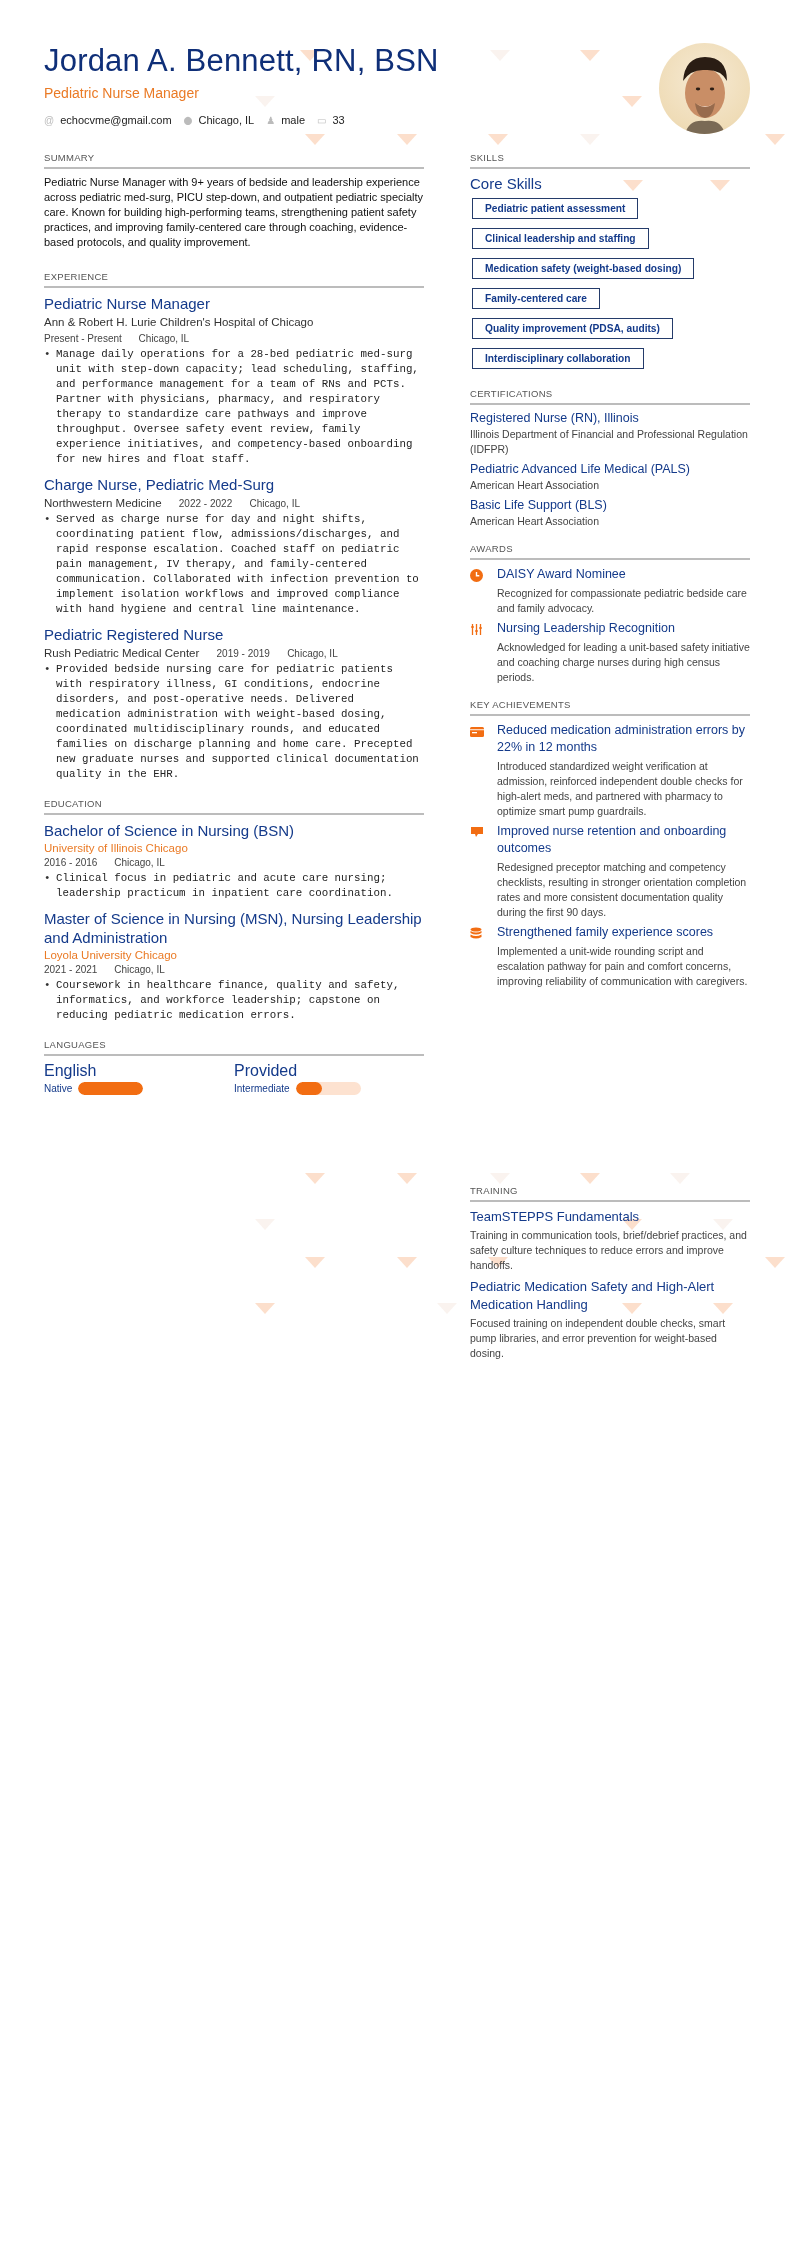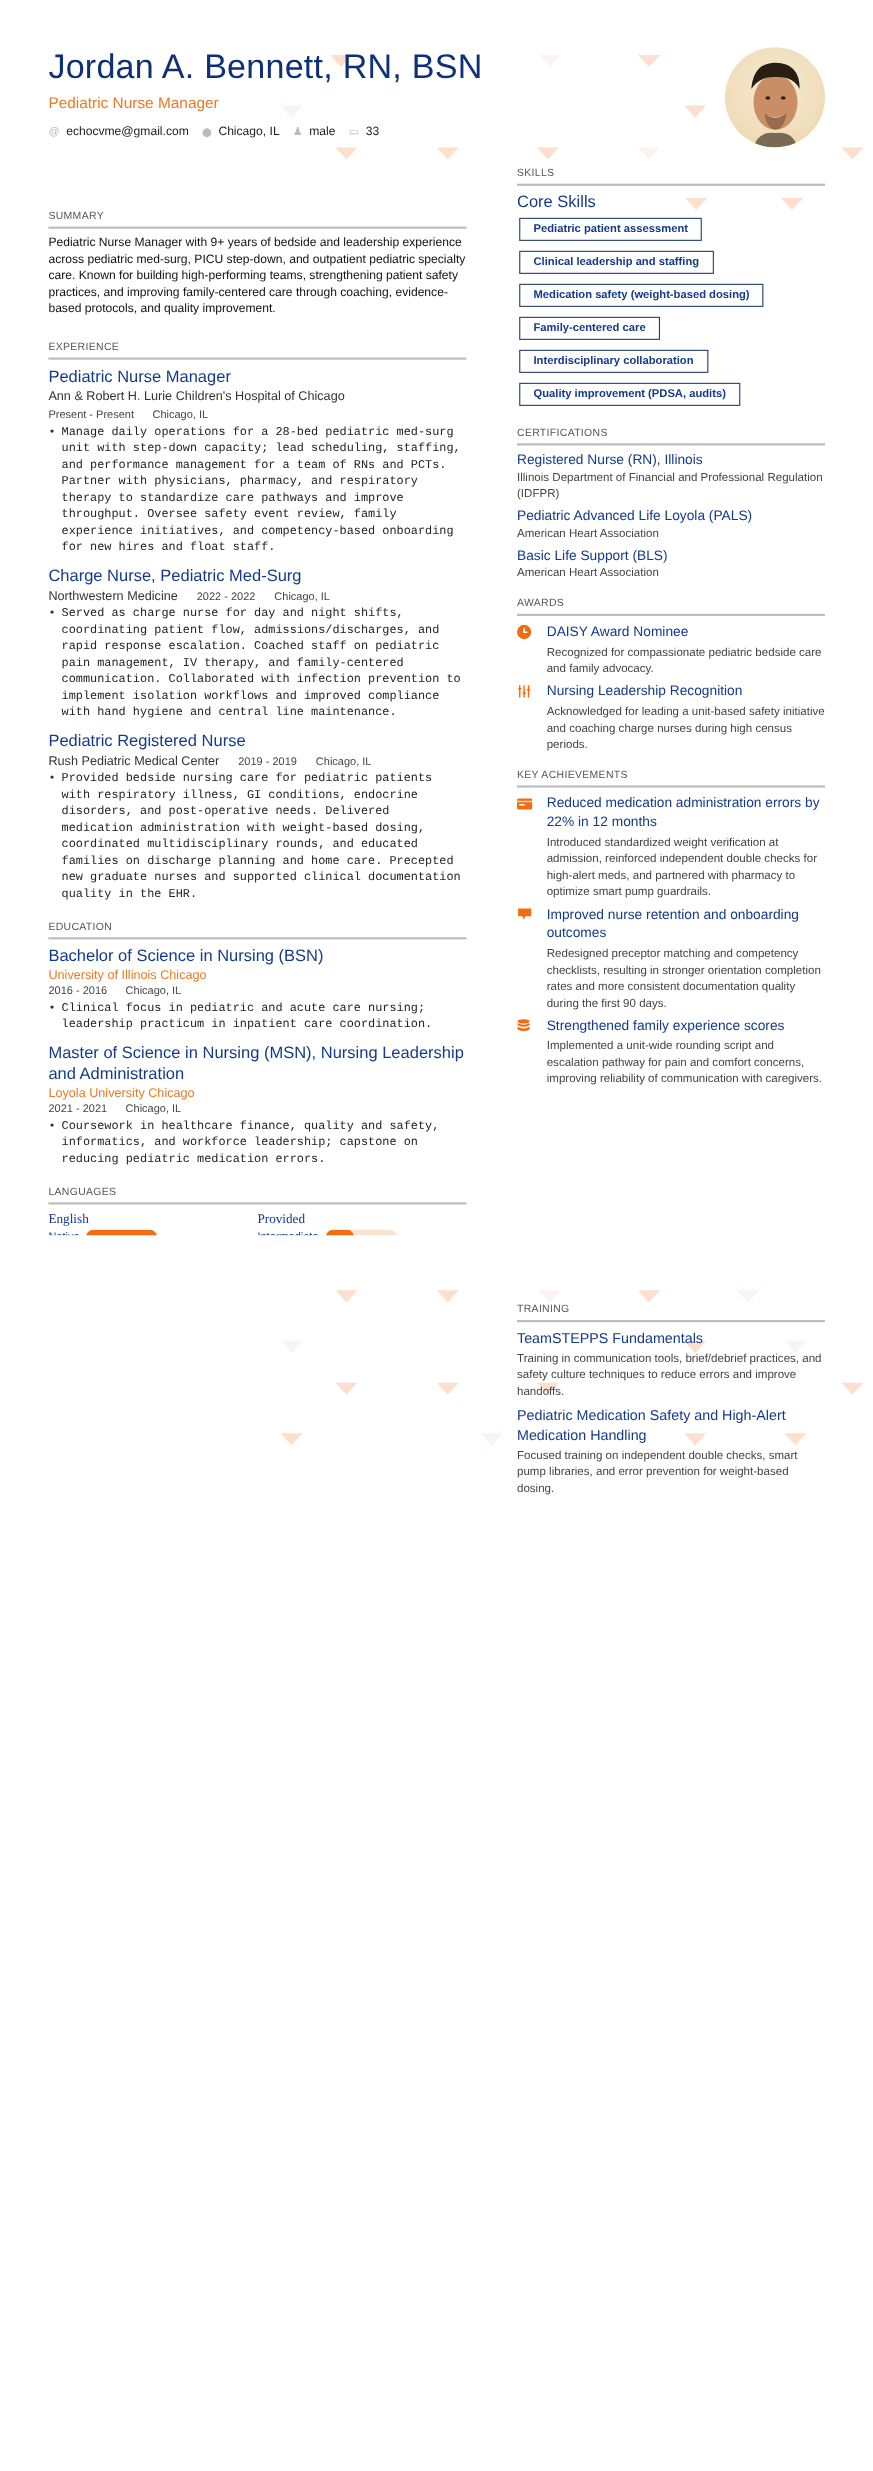--- a/index.html
+++ b/index.html
@@ -11,40 +11,40 @@
   .tri.faint { border-top-color: #f6ebe4; opacity: 0.6; }
 
   .header { position: absolute; left: 44px; top: 42px; width: 600px; }
   .name { font-size: 31px; color: #0f2f78; letter-spacing: 0.2px; line-height: 38px; }
   .role { font-size: 14px; color: #ea7a25; margin-top: 5px; }
   .contacts { display: flex; align-items: center; margin-top: 13px; font-size: 11px; color: #222; }
   .contacts .ci { display: flex; align-items: center; margin-right: 12px; }
   .contacts .ico { color: #bbb; font-size: 10px; margin-right: 6px; }
   .photo { position: absolute; left: 659px; top: 43px; width: 91px; height: 91px; border-radius: 50%; overflow: hidden; background: radial-gradient(circle at 50% 40%, #f6ead4 0%, #efdcb7 70%, #e6cfa3 100%); }
 
-  .col-left { position: absolute; left: 44px; top: 152px; width: 380px; margin-top: 39px; }
+  .col-left { position: absolute; left: 44px; top: 152px; width: 380px; }
   .col-right { position: absolute; left: 470px; top: 152px; width: 280px; }
   .sec-title { font-size: 9.5px; color: #555; letter-spacing: 0.3px; text-transform: uppercase; padding-bottom: 4px; border-bottom: 2px solid #bcbcbc; margin-bottom: 6px; }
   .summary { font-size: 11px; line-height: 15px; color: #111; margin-bottom: 22px; }
 
   .job-title { font-size: 15px; color: #143a8a; margin-top: 2px; line-height: 19px; }
   .company { font-size: 11.5px; color: #333; margin-top: 3px; }
   .meta { font-size: 10px; color: #444; margin-top: 5px; }
   .meta span { margin-right: 14px; }
   .inline-meta { font-size: 10px; color: #444; margin-left: 14px; }
   ul.bul { list-style: none; margin-top: 3px; }
   ul.bul li { font-size: 10.8px; line-height: 15px; color: #222; padding-left: 12px; position: relative; font-family: Liberation Mono, monospace; }
   ul.bul li::before { content: "•"; position: absolute; left: 0; top: 0; color: #333; }
   .block { margin-bottom: 8px; }
 
   .edu-school { font-size: 11.5px; color: #ea7a25; margin-top: 2px; }
 
   .langs { display: flex; margin-top: 4px; }
   .lang { width: 195px; }
-  .lang-name { font-size: 12px; color: #143a8a; font-family: Liberation Serif, serif; }
+  .lang-name { font-size: 16px; color: #143a8a; }
   .lang-row { display: flex; align-items: center; margin-top: 2px; }
   .lang-level { font-size: 10px; color: #143a8a; margin-right: 6px; }
   .bar { height: 13px; width: 65px; border-radius: 7px; background: #fde2d0; position: relative; overflow: hidden; }
   .bar-fill { position: absolute; left: 0; top: 0; bottom: 0; background: #f26d12; border-radius: 7px; }
 
   .core { font-size: 15px; color: #143a8a; margin-top: 2px; margin-bottom: 6px; }
   .skill { display: inline-block; border: 1.5px solid #243b6a; font-size: 10.2px; font-weight: bold; color: #143a8a; padding: 4px 12px; margin-bottom: 9px; margin-left: 2px; }
   .skills-wrap { margin-bottom: 10px; }
 
   .cert-name { font-size: 12.5px; color: #143a8a; margin-top: 2px; }
@@ -213,30 +213,30 @@
 
   <div class="col-right">
     <div>
       <div class="sec-title">SKILLS</div>
       <div class="core">Core Skills</div>
       <div class="skills-wrap">
         <div><span class="skill">Pediatric patient assessment</span></div>
         <div><span class="skill">Clinical leadership and staffing</span></div>
         <div><span class="skill">Medication safety (weight-based dosing)</span></div>
         <div><span class="skill">Family-centered care</span></div>
+        <div><span class="skill">Quality improvement (PDSA, audits)</span></div>
         <div><span class="skill">Interdisciplinary collaboration</span></div>
-        <div><span class="skill">Quality improvement (PDSA, audits)</span></div>
       </div>
     </div>
 
     <div>
       <div class="sec-title">CERTIFICATIONS</div>
       <div class="cert-name">Registered Nurse (RN), Illinois</div>
       <div class="cert-issuer">Illinois Department of Financial and Professional Regulation (IDFPR)</div>
-      <div class="cert-name">Pediatric Advanced Life Loyola (PALS)</div>
+      <div class="cert-name">Pediatric Advanced Life Medical (PALS)</div>
       <div class="cert-issuer">American Heart Association</div>
       <div class="cert-name">Basic Life Support (BLS)</div>
       <div class="cert-issuer">American Heart Association</div>
     </div>
 
     <div style="margin-top:14px">
       <div class="sec-title">AWARDS</div>
       <div class="award">
         <div class="award-ico">
           <svg width="13" height="13" viewBox="0 0 13 13">

